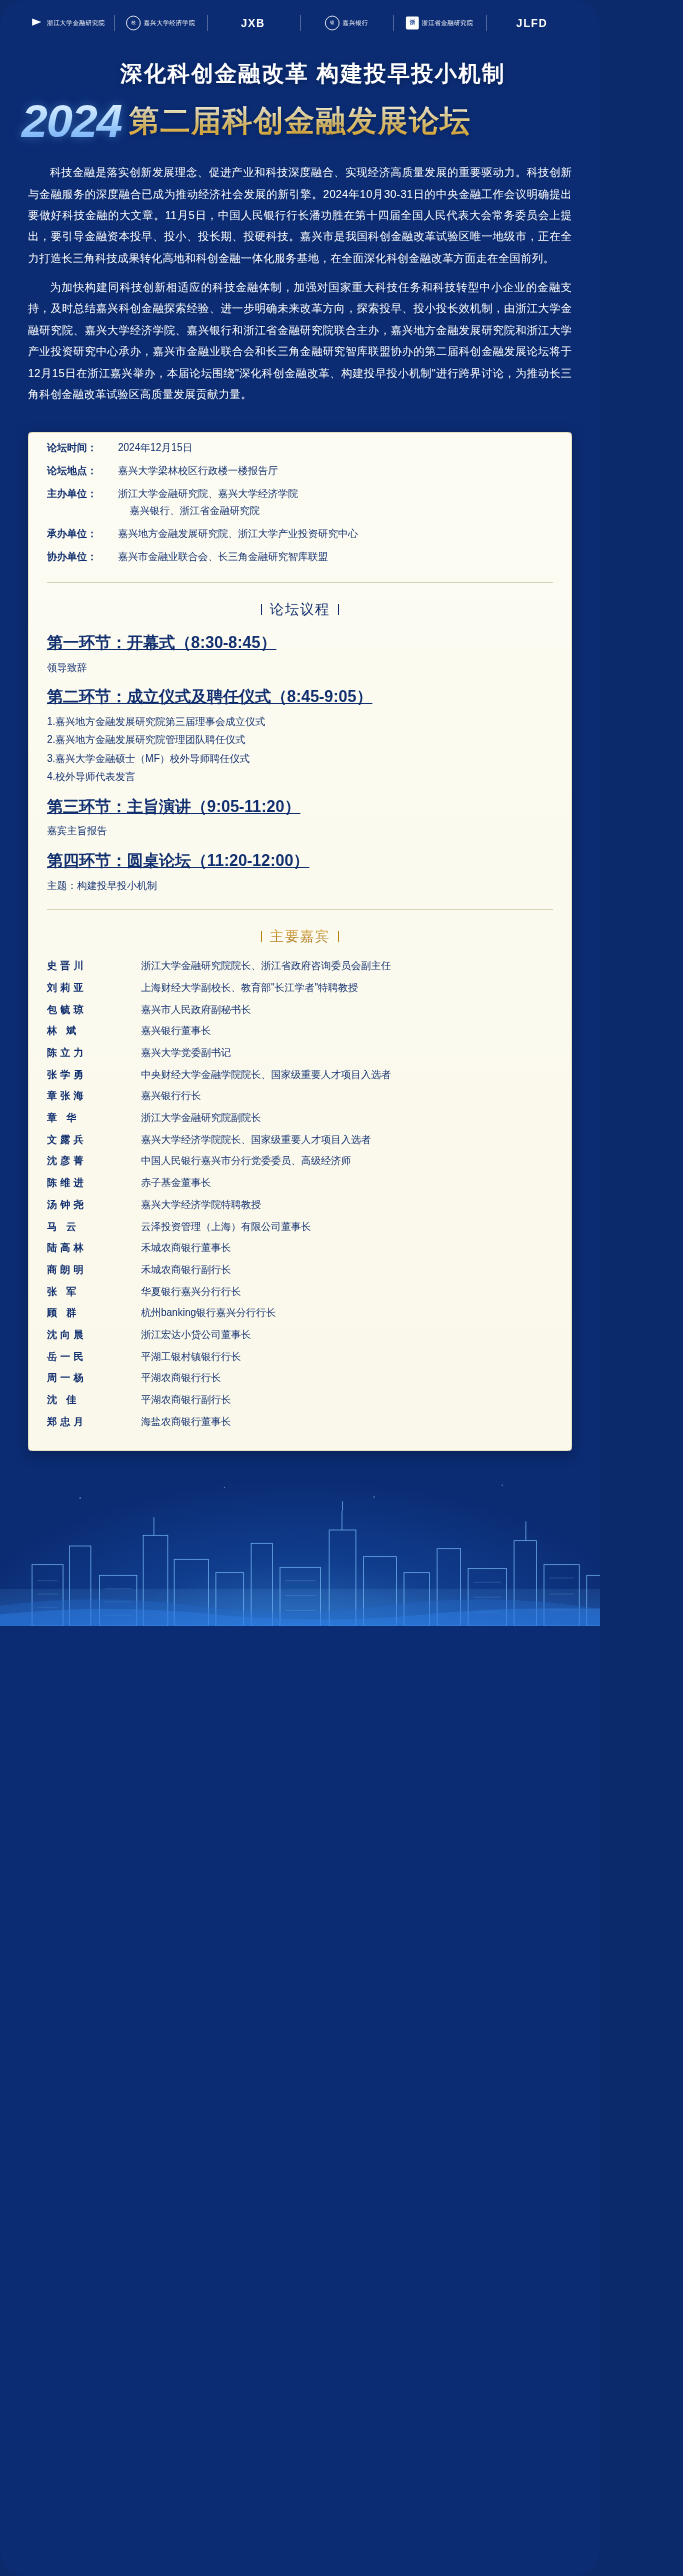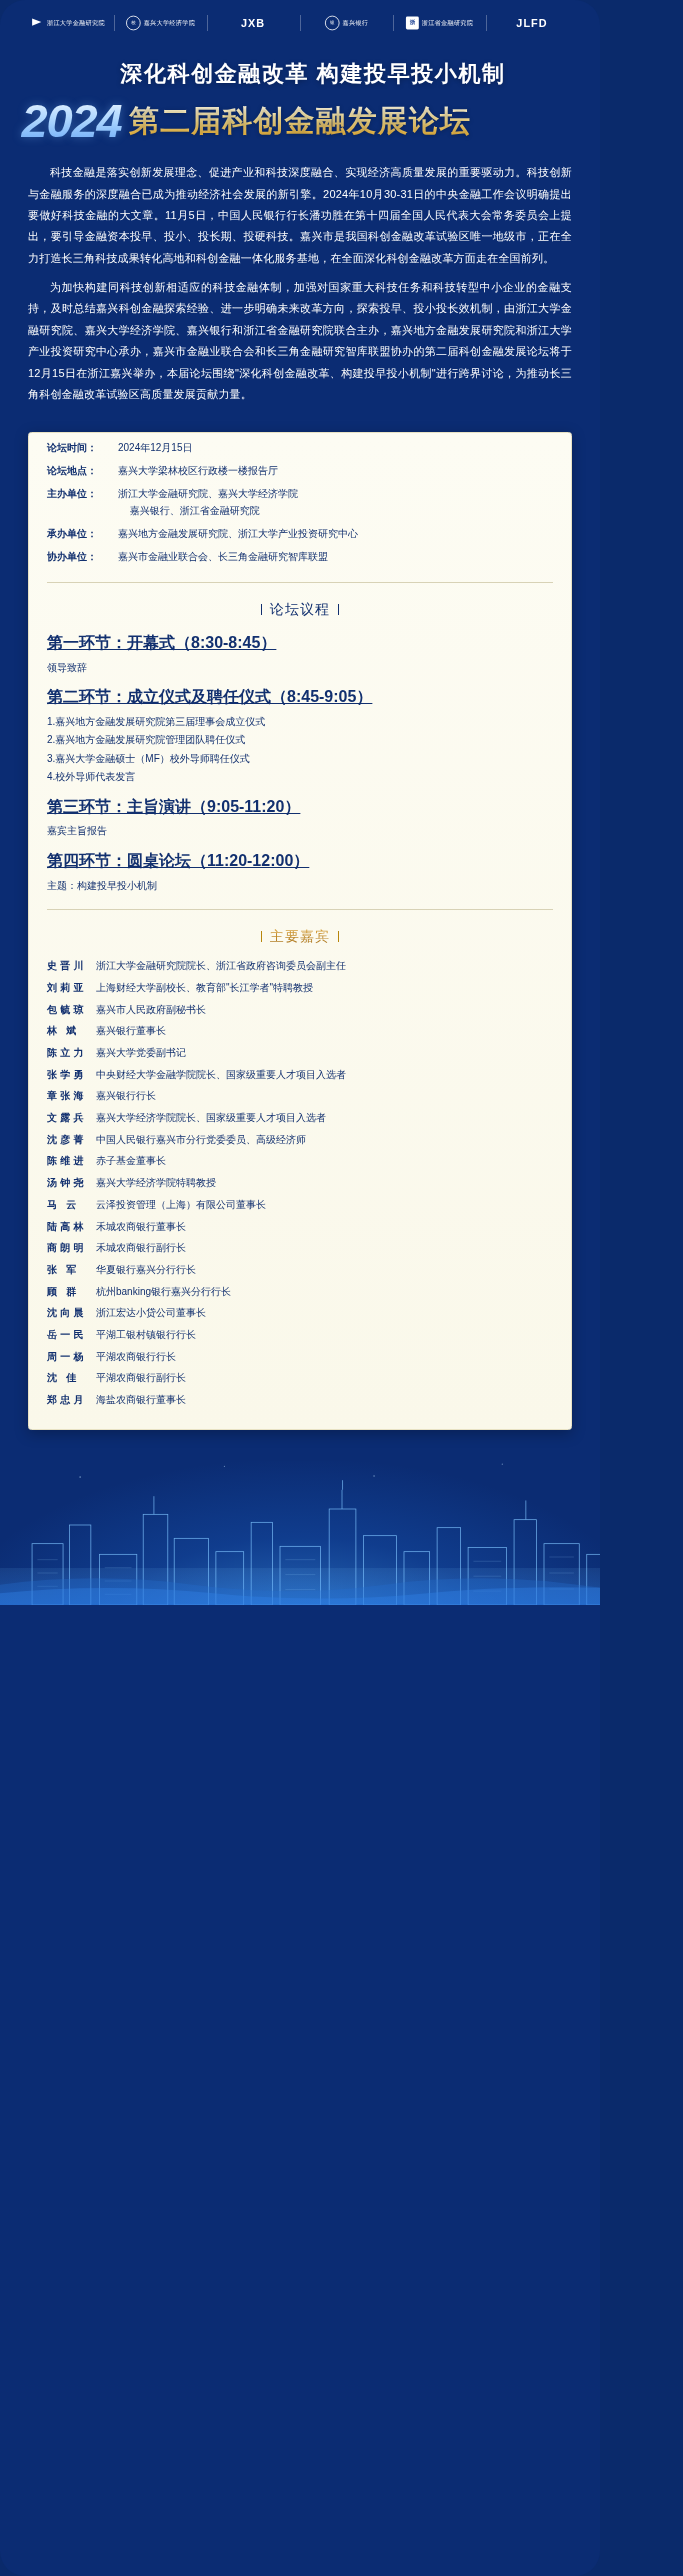--- a/index.html
+++ b/index.html
@@ -242,20 +242,21 @@
     line-height: 1.85;
   }
   
   .guest-row {
     display: flex;
     align-items: baseline;
     padding: 2.1px 0;
     font-size: 10px;
     line-height: 1.75;
     color: #12306f;
+    gap: 45px;
   }
   .guest-name {
     flex: 0 0 49px;
     font-weight: bold;
     letter-spacing: 3.2px;
     color: #12306f;
   }
   .guest-title {
     flex: 1;
     color: #12306f;
@@ -431,20 +432,24 @@
           <span class="guest-name">陈立力</span>
           <span class="guest-title">嘉兴大学党委副书记</span>
         </div>
       <div class="guest-row">
           <span class="guest-name">张学勇</span>
           <span class="guest-title">中央财经大学金融学院院长、国家级重要人才项目入选者</span>
         </div>
       <div class="guest-row">
           <span class="guest-name">章张海</span>
           <span class="guest-title">嘉兴银行行长</span>
+        </div>
+      <div class="guest-row">
+          <span class="guest-name">章  华</span>
+          <span class="guest-title">浙江大学金融研究院副院长</span>
         </div>
       <div class="guest-row">
           <span class="guest-name">文露兵</span>
           <span class="guest-title">嘉兴大学经济学院院长、国家级重要人才项目入选者</span>
         </div>
       <div class="guest-row">
           <span class="guest-name">沈彦菁</span>
           <span class="guest-title">中国人民银行嘉兴市分行党委委员、高级经济师</span>
         </div>
       <div class="guest-row">

